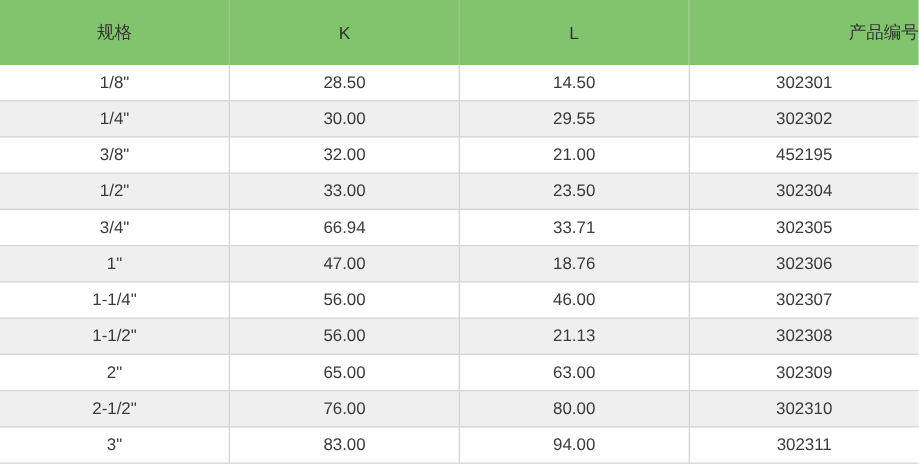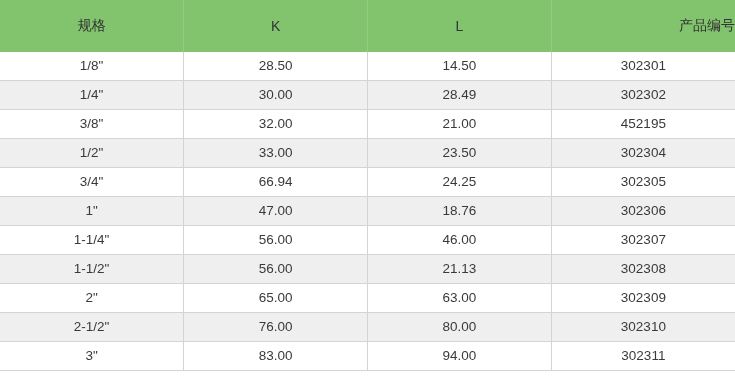--- a/index.html
+++ b/index.html
@@ -82,39 +82,39 @@
     <tbody>
       <tr class="odd">
         <td>1/8"</td>
         <td>28.50</td>
         <td>14.50</td>
         <td>302301</td>
       </tr>
       <tr class="even">
         <td>1/4"</td>
         <td>30.00</td>
-        <td>28.49</td>
+        <td>29.55</td>
         <td>302302</td>
       </tr>
       <tr class="odd">
         <td>3/8"</td>
         <td>32.00</td>
         <td>21.00</td>
         <td>452195</td>
       </tr>
       <tr class="even">
         <td>1/2"</td>
         <td>33.00</td>
         <td>23.50</td>
         <td>302304</td>
       </tr>
       <tr class="odd">
         <td>3/4"</td>
         <td>66.94</td>
-        <td>24.25</td>
+        <td>33.71</td>
         <td>302305</td>
       </tr>
       <tr class="even">
         <td>1"</td>
         <td>47.00</td>
         <td>18.76</td>
         <td>302306</td>
       </tr>
       <tr class="odd">
         <td>1-1/4"</td>

